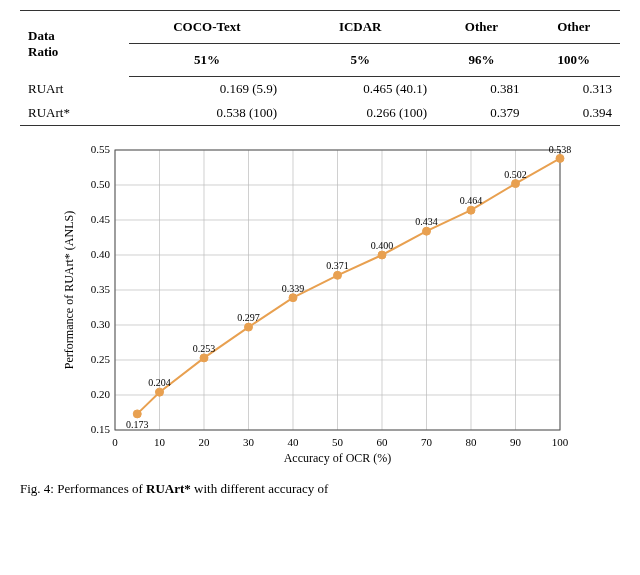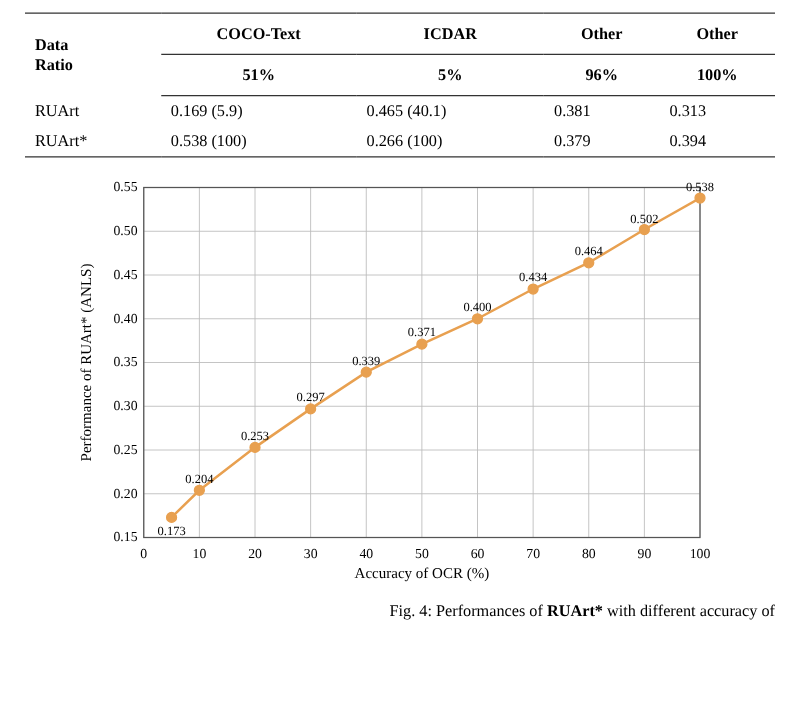--- a/index.html
+++ b/index.html
@@ -29,21 +29,21 @@
       border-top: 1.5px solid #333;
     }
     table thead tr:first-child th {
       border-bottom: none;
     }
     table thead tr.subheader th {
       border-bottom: 1.5px solid #333;
     }
     table tbody tr td {
       padding: 4px 8px;
-      text-align: left;
+      text-align: right;
     }
     table tbody tr:last-child {
       border-bottom: 1.5px solid #333;
     }
     .col-left { text-align: left !important; }
 
     
     .chart-container {
       width: 100%;
       display: flex;
@@ -56,21 +56,21 @@
       height: 330px;
     }
     svg.chart {
       width: 520px;
       height: 330px;
     }
 
     
     .caption {
       font-size: 13px;
-      text-align: right;
+      text-align: left;
       line-height: 1.4;
       margin-top: 4px;
     }
     .caption .bold { font-weight: bold; }
   </style>
 </head>
 <body>
 
 <div class="table-container">
   <table>

